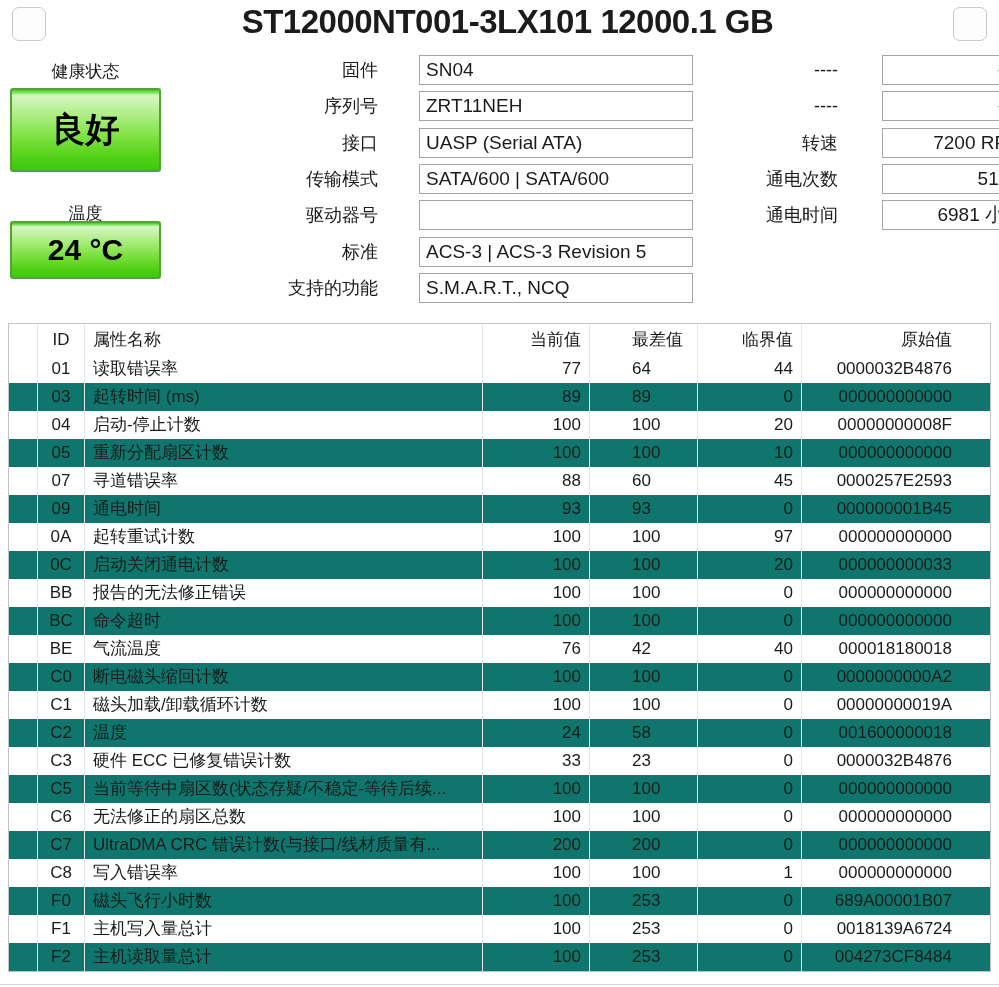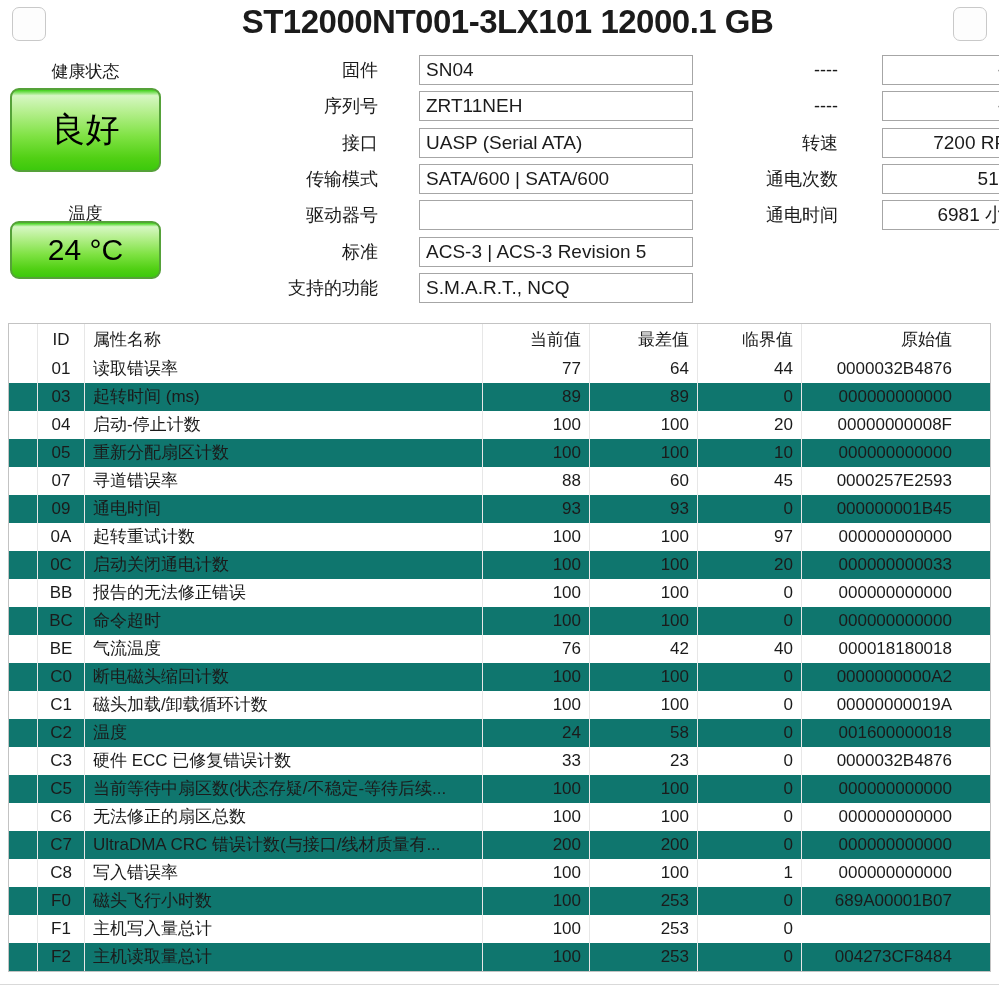--- a/index.html
+++ b/index.html
@@ -10,25 +10,25 @@
   
   .corner-btn{position:absolute;top:7px;width:34px;height:34px;background:#fdfdfd;
       border:1px solid #c9c9c9;border-radius:7px;box-sizing:border-box;}
   #btn-left{left:12px;} #btn-right{left:953px;}
   #page-title{position:absolute;top:3px;left:8px;width:999px;text-align:center;
       font-size:33px;font-weight:600;letter-spacing:-0.5px;white-space:nowrap;}
 
   .section-label{position:absolute;left:10px;width:151px;text-align:center;
       font-size:17px;}
   .status-box{position:absolute;left:10px;width:147px;box-sizing:content-box;
-      border:2px solid #55a139;border-radius:9px;text-align:center;
+      border:2px solid #55a139;border-radius:3px;text-align:center;
       background:linear-gradient(180deg,#3ed117 0%,#d6f7c3 7%,#b4ef8c 28%,
                  #7fe243 58%,#51d014 85%,#3cc90c 100%);
       display:flex;align-items:center;justify-content:center;
-      font-weight:normal;color:#000;}
+      font-weight:bold;color:#000;}
   #health-box{top:88px;height:80px;font-size:34px;}
   #temp-box{top:221px;height:54px;font-size:30px;}
 
   .field-row{position:absolute;height:30px;}
   .f-label{position:absolute;top:0;height:30px;line-height:30px;font-size:18px;
       text-align:right;white-space:nowrap;}
   .f-box{position:absolute;top:0;height:28px;line-height:28px;background:#fff;
       border:1px solid #a6a6a6;font-size:19px;padding:0 6px;white-space:nowrap;
       overflow:hidden;box-sizing:content-box;margin-left:36px;}
   .mid .f-label{left:150px;width:228px;}
@@ -42,21 +42,21 @@
   .t-row{display:flex;height:28px;line-height:28px;font-size:17px;}
   .t-row.header{height:31px;line-height:31px;}
   .t-row.alt{background:#0f766e;}
   .c{box-sizing:border-box;white-space:nowrap;overflow:hidden;
      border-left:1px solid #e7e7e7;}
   .c:first-child{border-left:none;}
   .c.ind{width:28px;}
   .c.id{width:47px;text-align:center;}
   .c.name{width:398px;padding-left:8px;}
   .c.cur{width:107px;text-align:right;padding-right:8px;}
-  .c.worst{width:108px;text-align:right;padding-right:8px;}
+  .c.worst{width:108px;text-align:left;padding-right:8px;padding-left:42px;}
   .c.thr{width:104px;text-align:right;padding-right:8px;}
   .c.raw{flex:1;text-align:right;padding-right:38px;}
   .dot{width:13px;height:13px;border-radius:50%;margin:7px 0 0 7px;
       background:radial-gradient(circle at 38% 28%,#c0d0fa 0%,#6f8ce8 32%,
                  #3a5fd0 58%,#2fa8d6 80%,#3fd8c6 100%);}
   #bottom-line{position:absolute;left:0;top:984px;width:999px;height:1px;
       background:#d9d9d9;}
 </style>
 </head>
 <body>
@@ -362,20 +362,21 @@
   </div>
       <div class="t-row">
     <div class="c ind">
       <span class="dot"></span>
     </div>
     <div class="c id">F1</div>
     <div class="c name">主机写入量总计</div>
     <div class="c cur">100</div>
     <div class="c worst">253</div>
     <div class="c thr">0</div>
+    <div class="c raw">0018139A6724</div>
   </div>
       <div class="t-row alt">
     <div class="c ind">
       <span class="dot"></span>
     </div>
     <div class="c id">F2</div>
     <div class="c name">主机读取量总计</div>
     <div class="c cur">100</div>
     <div class="c worst">253</div>
     <div class="c thr">0</div>

